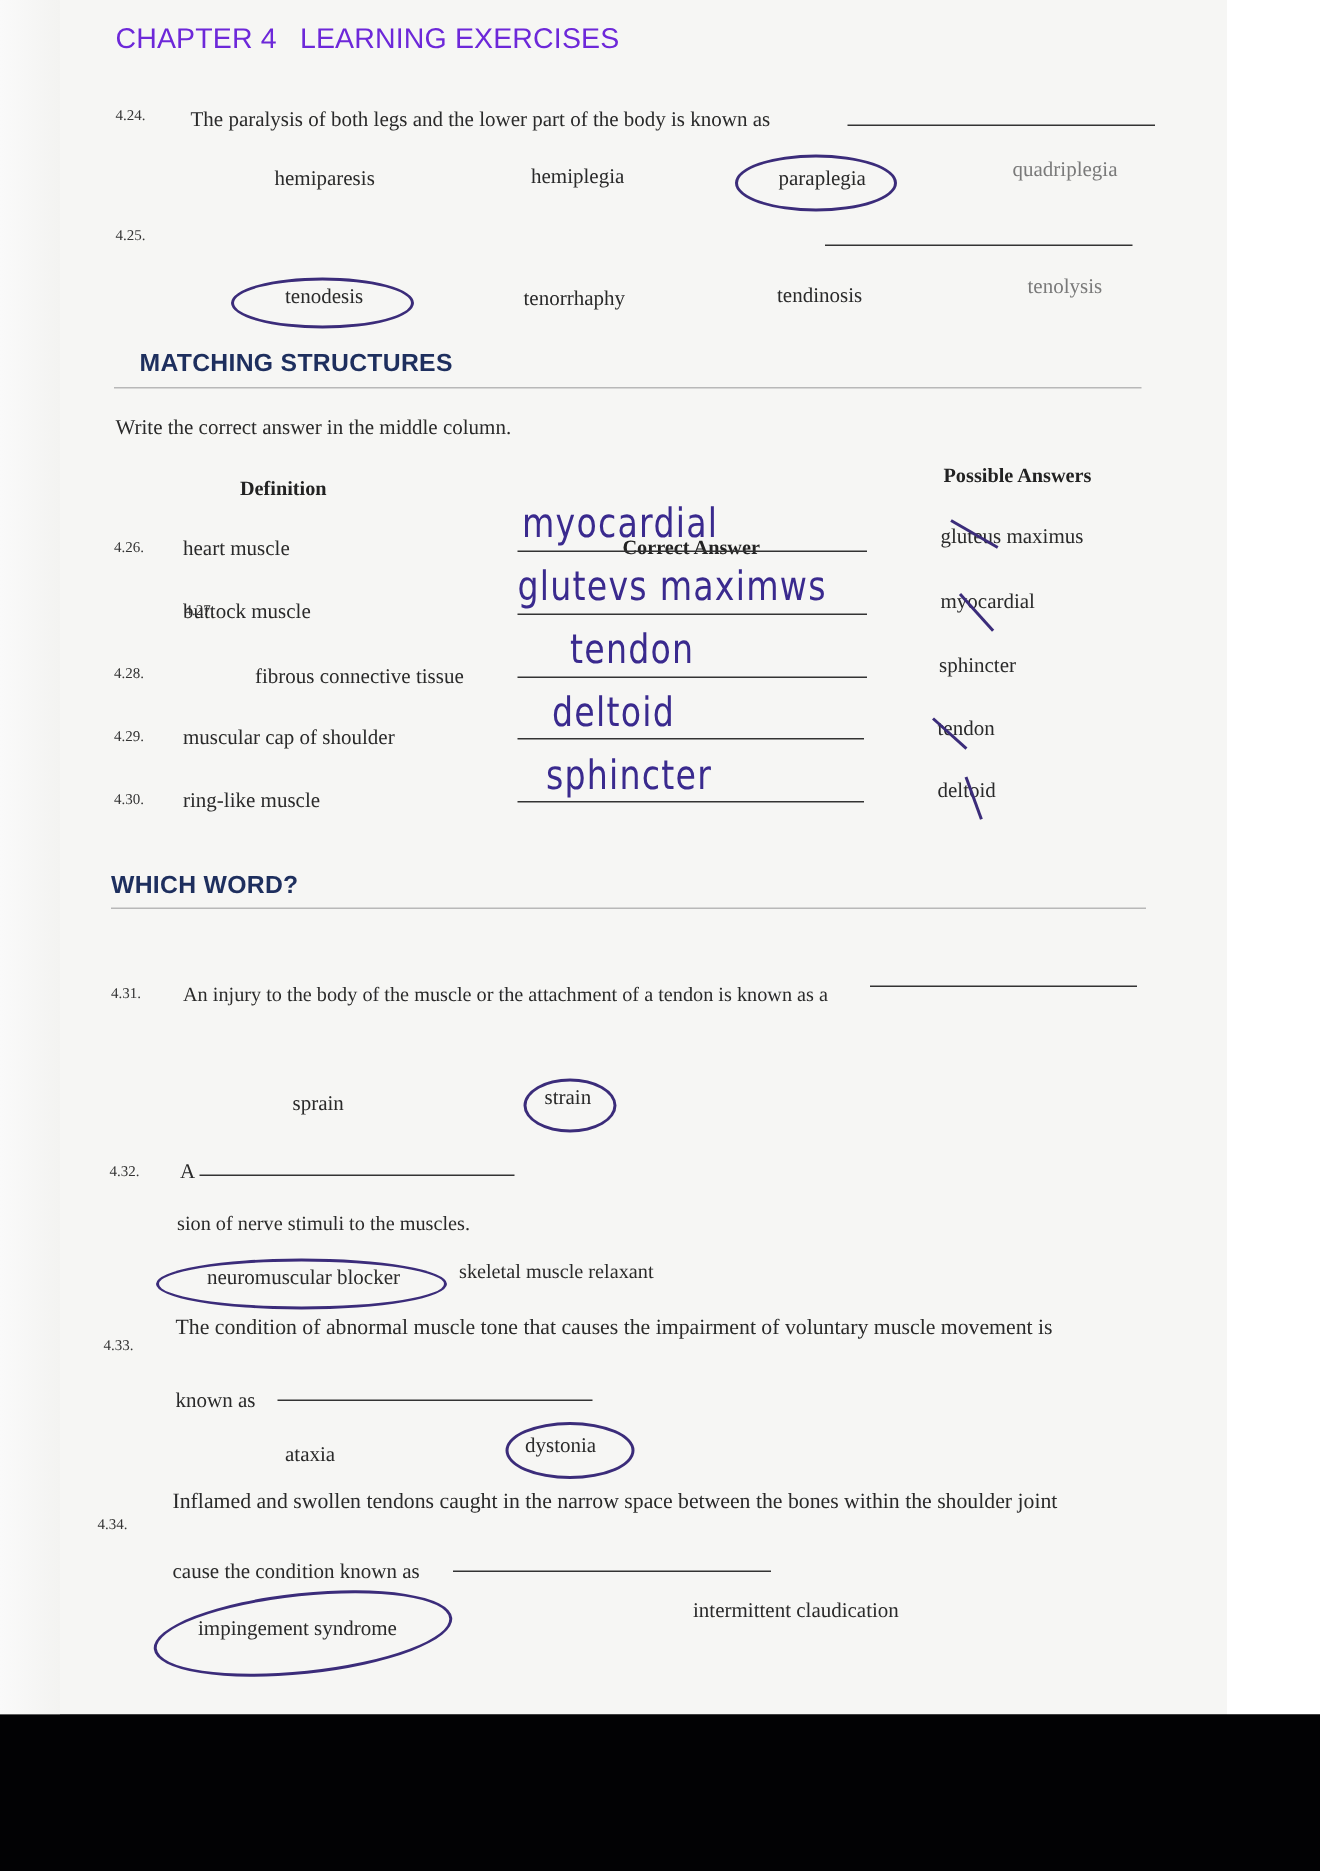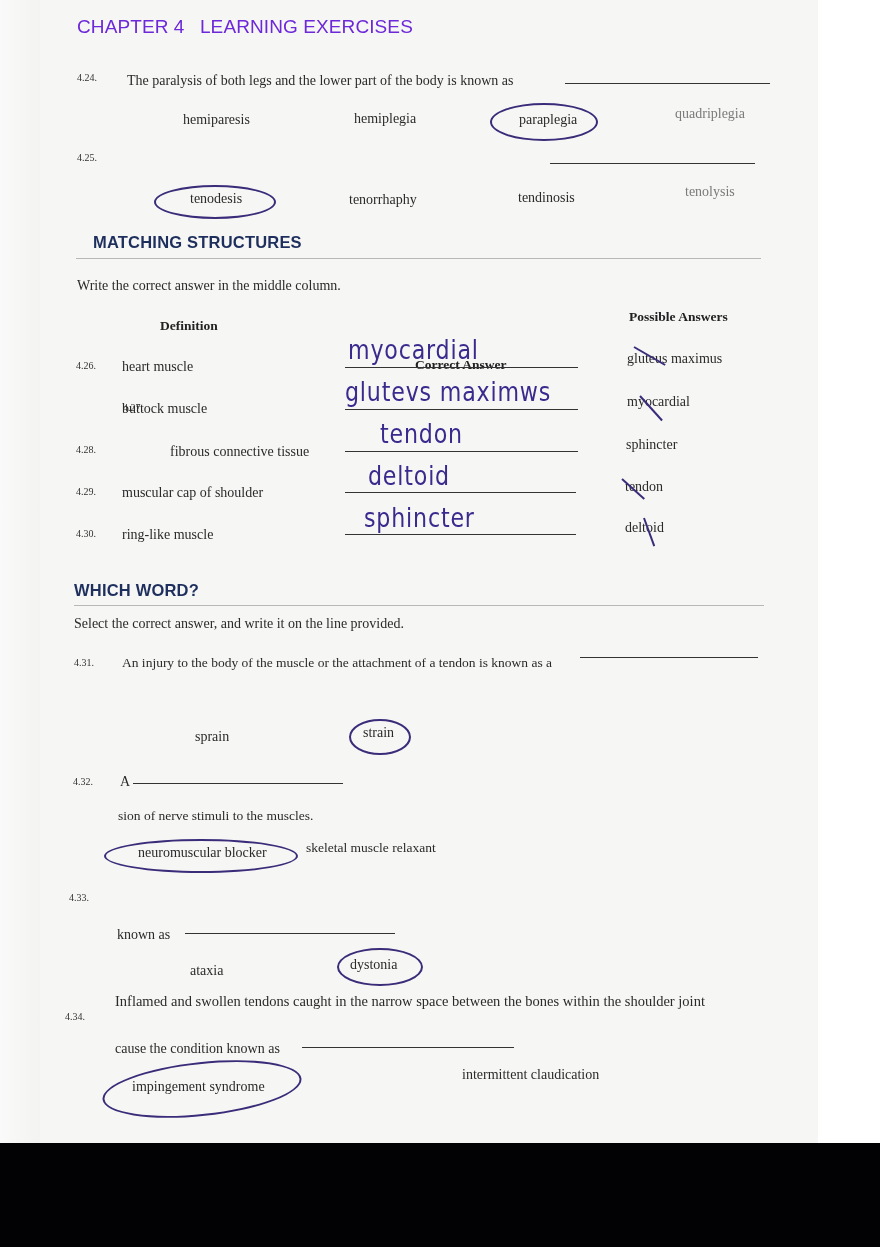--- a/index.html
+++ b/index.html
@@ -95,38 +95,38 @@
 
   <div class="abs qnum" style="left:76px; top:528px;">4.30.</div>
   <div class="abs q" style="left:122px; top:527px;">ring-like muscle</div>
   <div class="abs hand" style="left:364px; top:502px;">sphincter</div>
   <div class="blank" style="left:345px; top:534px; width:231px;"></div>
   <div class="abs opt" style="left:625px; top:520px;">deltoid</div>
   <div class="strike" style="left:644px; top:517px; width:30px; transform:rotate(70deg);"></div>
 
   <div class="abs sec-h" style="left:74px; top:581px;">WHICH WORD?</div>
   <div class="rule" style="left:74px; top:605px; width:690px;"></div>
-  <div class="abs q" style="left:74px; top:616px;">Select the correct answer, and write it on the line provided.</div>
 
   <div class="abs qnum" style="left:74px; top:657px;">4.31.</div>
   <div class="abs q" style="left:122px; top:655px; font-size:13.5px;">An injury to the body of the muscle or the attachment of a tendon is known as a</div>
   <div class="blank" style="left:580px; top:657px; width:178px;"></div>
   <div class="abs opt" style="left:195px; top:729px;">sprain</div>
   <div class="abs opt" style="left:363px; top:725px;">strain</div>
   <div class="circle" style="left:349px; top:719px; width:58px; height:32px;"></div>
 
   <div class="abs qnum" style="left:73px; top:776px;">4.32.</div>
   <div class="abs q" style="left:120px; top:774px;">A</div>
   <div class="blank" style="left:133px; top:783px; width:210px;"></div>
   <div class="abs q" style="left:118px; top:808px; font-size:13.5px;">sion of nerve stimuli to the muscles.</div>
   <div class="abs opt" style="left:138px; top:845px;">neuromuscular blocker</div>
   <div class="circle" style="left:104px; top:839px; width:190px; height:30px;"></div>
   <div class="abs opt" style="left:306px; top:840px; font-size:13.5px;">skeletal muscle relaxant</div>
 
   <div class="abs qnum" style="left:69px; top:892px;">4.33.</div>
+  <div class="abs q" style="left:117px; top:877px; font-size:14.5px;">The condition of abnormal muscle tone that causes the impairment of voluntary muscle movement is</div>
   <div class="abs q" style="left:117px; top:927px;">known as</div>
   <div class="blank" style="left:185px; top:933px; width:210px;"></div>
   <div class="abs opt" style="left:190px; top:963px;">ataxia</div>
   <div class="abs opt" style="left:350px; top:957px;">dystonia</div>
   <div class="circle" style="left:337px; top:948px; width:82px; height:34px;"></div>
 
   <div class="abs qnum" style="left:65px; top:1011px;">4.34.</div>
   <div class="abs q" style="left:115px; top:993px; font-size:14.5px;">Inflamed and swollen tendons caught in the narrow space between the bones within the shoulder joint</div>
   <div class="abs q" style="left:115px; top:1041px;">cause the condition known as</div>
   <div class="blank" style="left:302px; top:1047px; width:212px;"></div>

